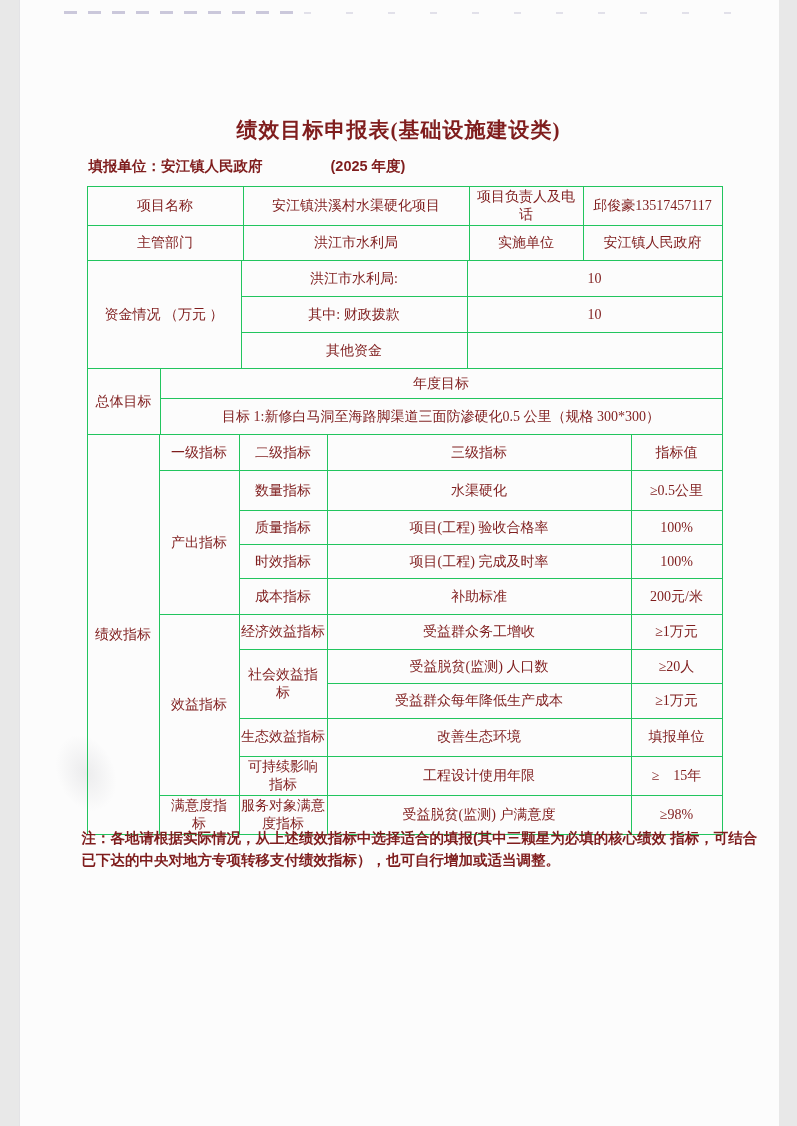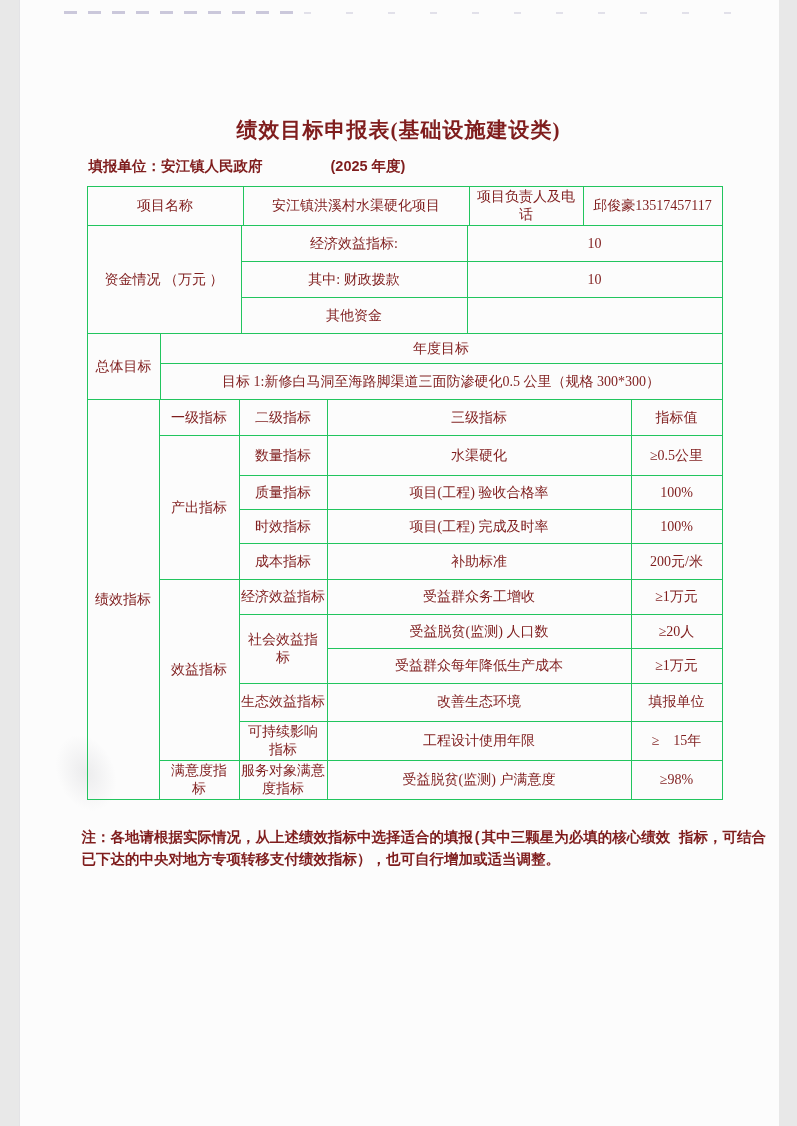--- a/index.html
+++ b/index.html
@@ -27,21 +27,21 @@
   
   .tables{position:absolute;top:187px;left:68px;width:635px;}
   table.tbl{border-collapse:collapse;table-layout:fixed;width:635px;margin-top:-1px;}
   table.tbl td{border:1px solid #22c55e;font-size:14px;line-height:1.3;
     text-align:center;vertical-align:middle;padding:1px 3px;overflow:hidden;}
   td.left{text-align:left;padding-left:8px;}
   td.hpad{text-align:left;padding-left:5px;}
   .pre{white-space:pre-line;}
   
   .note{position:absolute;top:827px;left:63px;width:692px;
-    font-family:Liberation Mono, monospace;font-weight:bold;
+    font-family:Liberation Sans, sans-serif;font-weight:bold;
     font-size:14.5px;line-height:1.55;white-space:pre-line;}
 </style>
 </head>
 <body>
 
 <div class="page">
 
   <div class="artifact-top-1"></div>
   <div class="artifact-top-2"></div>
   <div class="edge-right"></div>
@@ -63,33 +63,39 @@
           <col style="width:114px">
           <col style="width:139px">
         </colgroup>
       <tbody>
           <tr style="height:35px">
         <td>项目名称</td>
         <td>安江镇洪溪村水渠硬化项目</td>
         <td style="padding:1px 3px">项目负责人及电话</td>
         <td>邱俊豪13517457117</td>
       </tr>
+      <tr style="height:35px">
+        <td>主管部门</td>
+        <td>洪江市水利局</td>
+        <td>实施单位</td>
+        <td>安江镇人民政府</td>
+      </tr>
     </tbody>
       </table>
 
     <table class="tbl">
       <colgroup>
           <col style="width:154px">
           <col style="width:226px">
           <col style="width:255px">
         </colgroup>
       <tbody>
           <tr style="height:36px">
         <td rowspan="3">资金情况 （万元 ）</td>
-        <td>经济效益指标:</td>
+        <td>洪江市水利局:</td>
         <td>10</td>
       </tr>
       <tr style="height:36px">
         <td>其中: 财政拨款</td>
         <td>10</td>
       </tr>
       <tr style="height:36px">
         <td>其他资金</td>
         <td></td>
       </tr>

